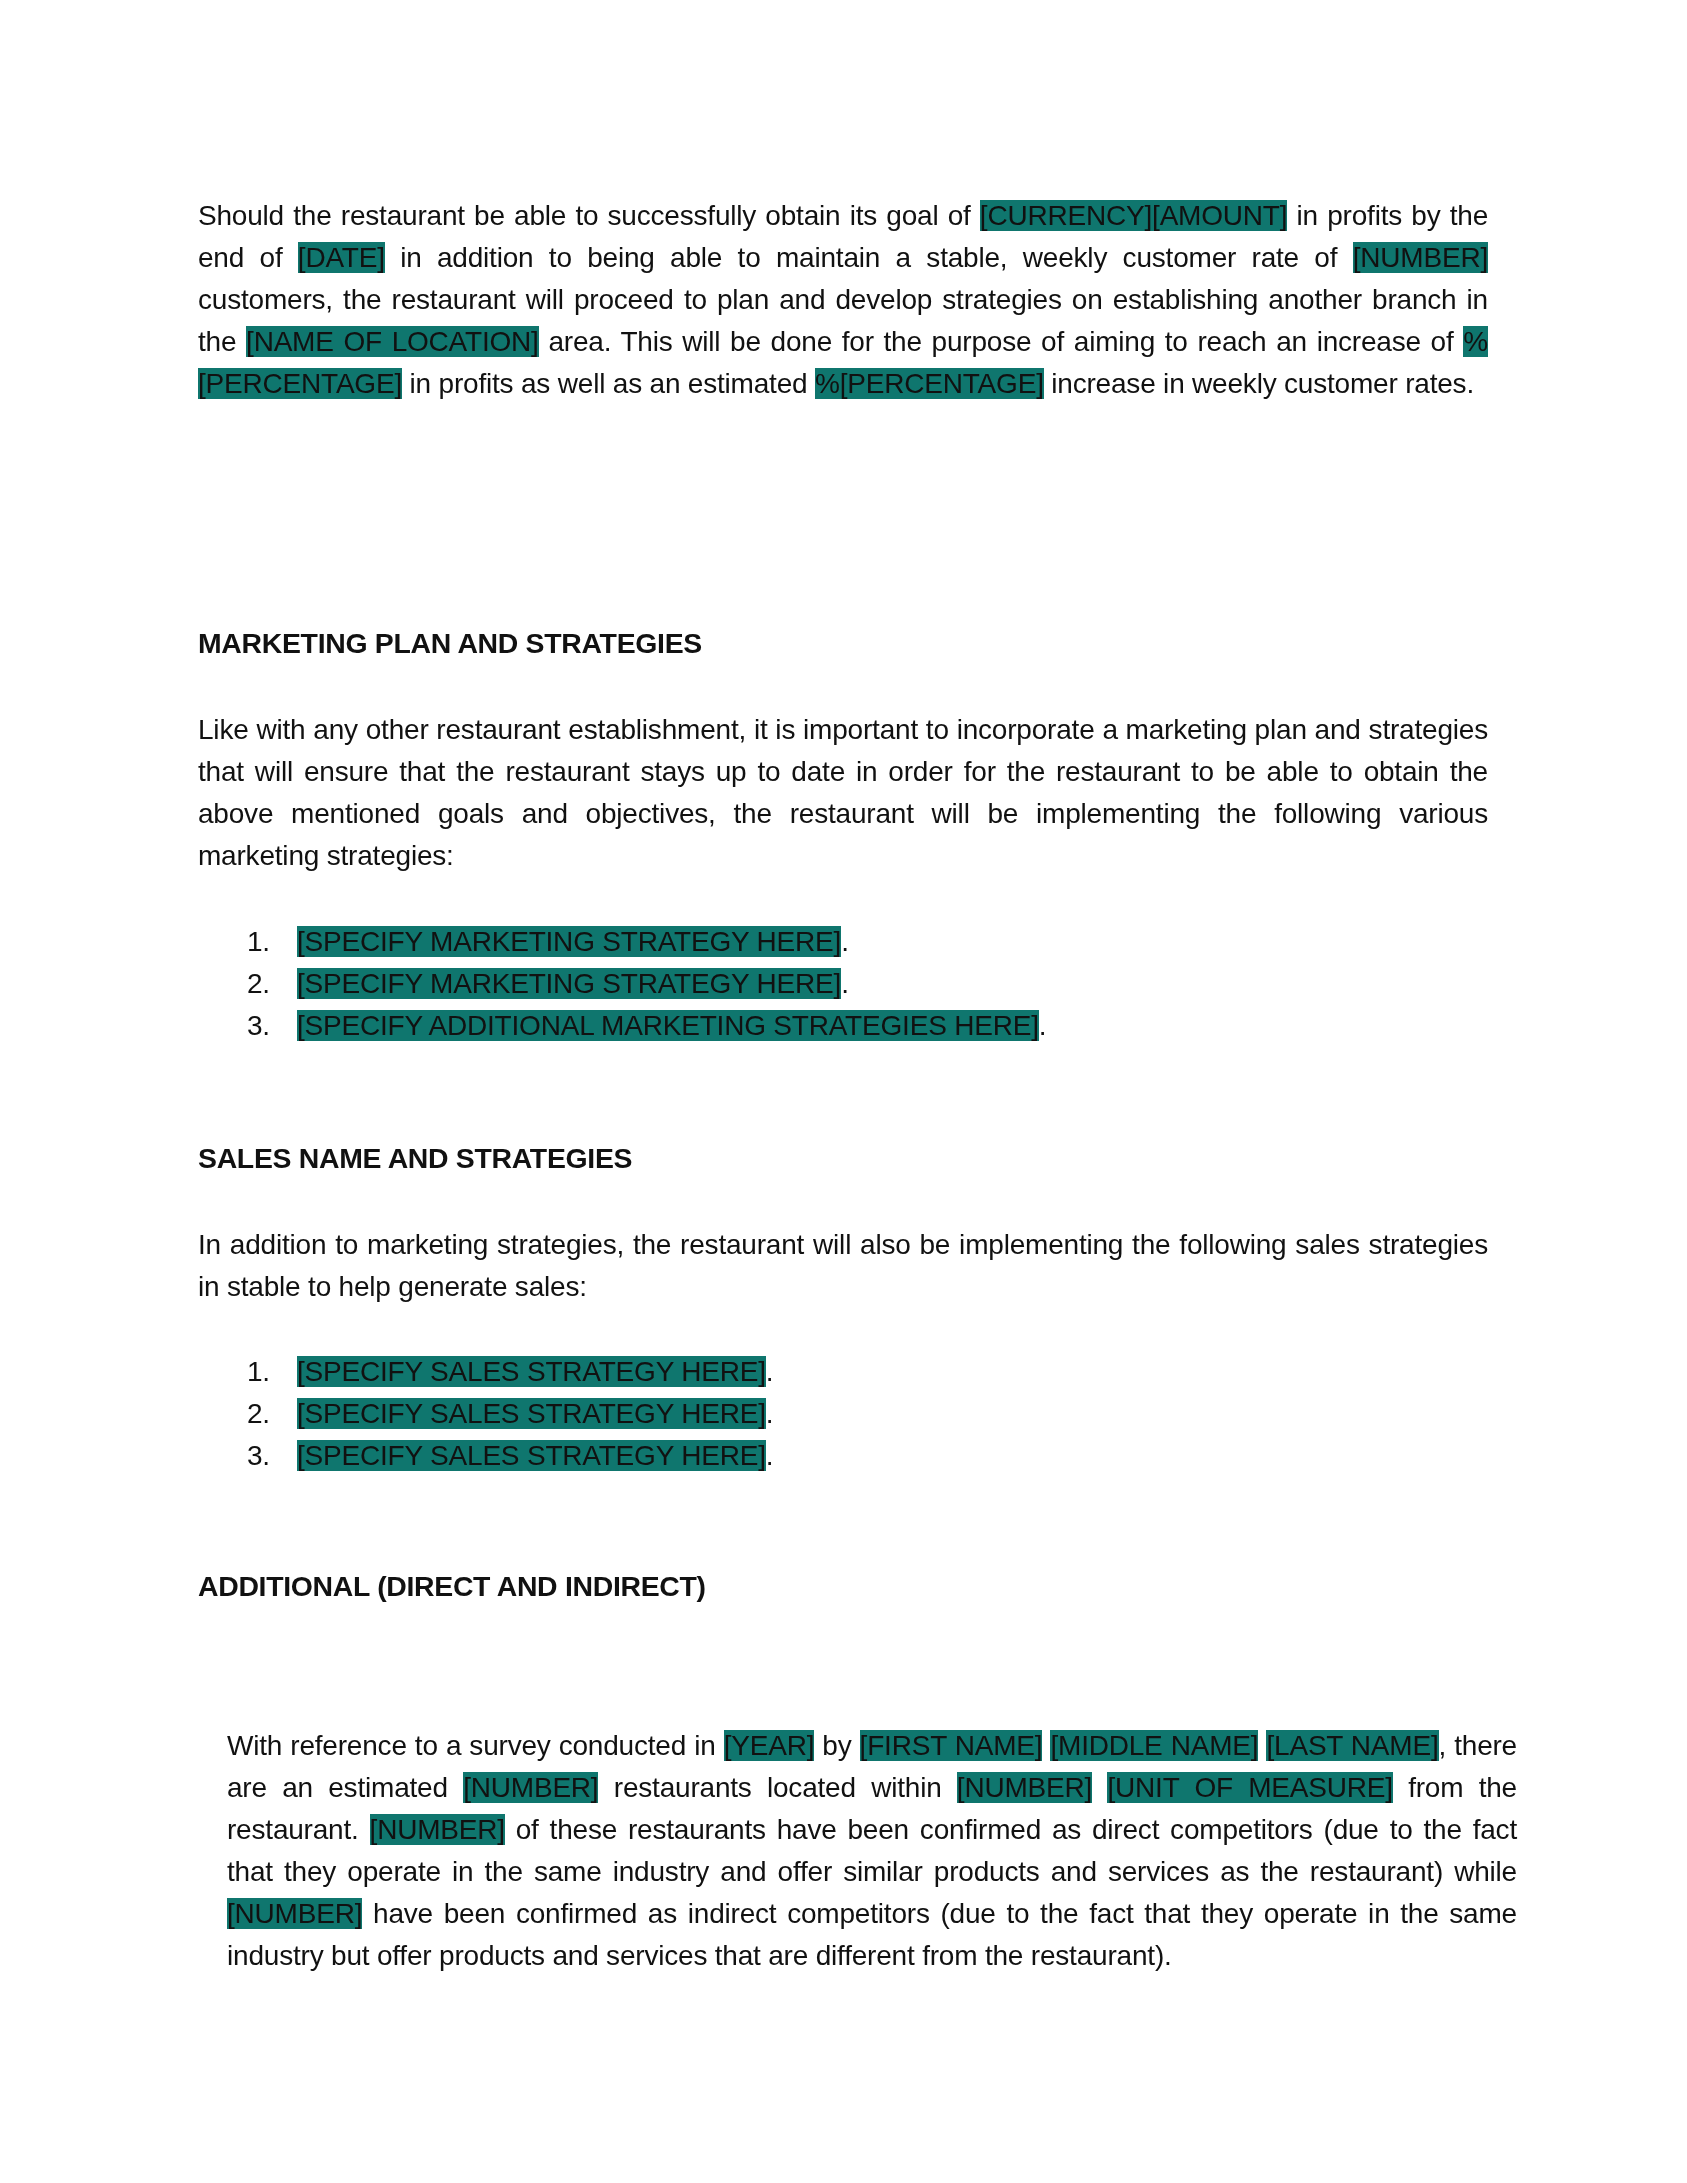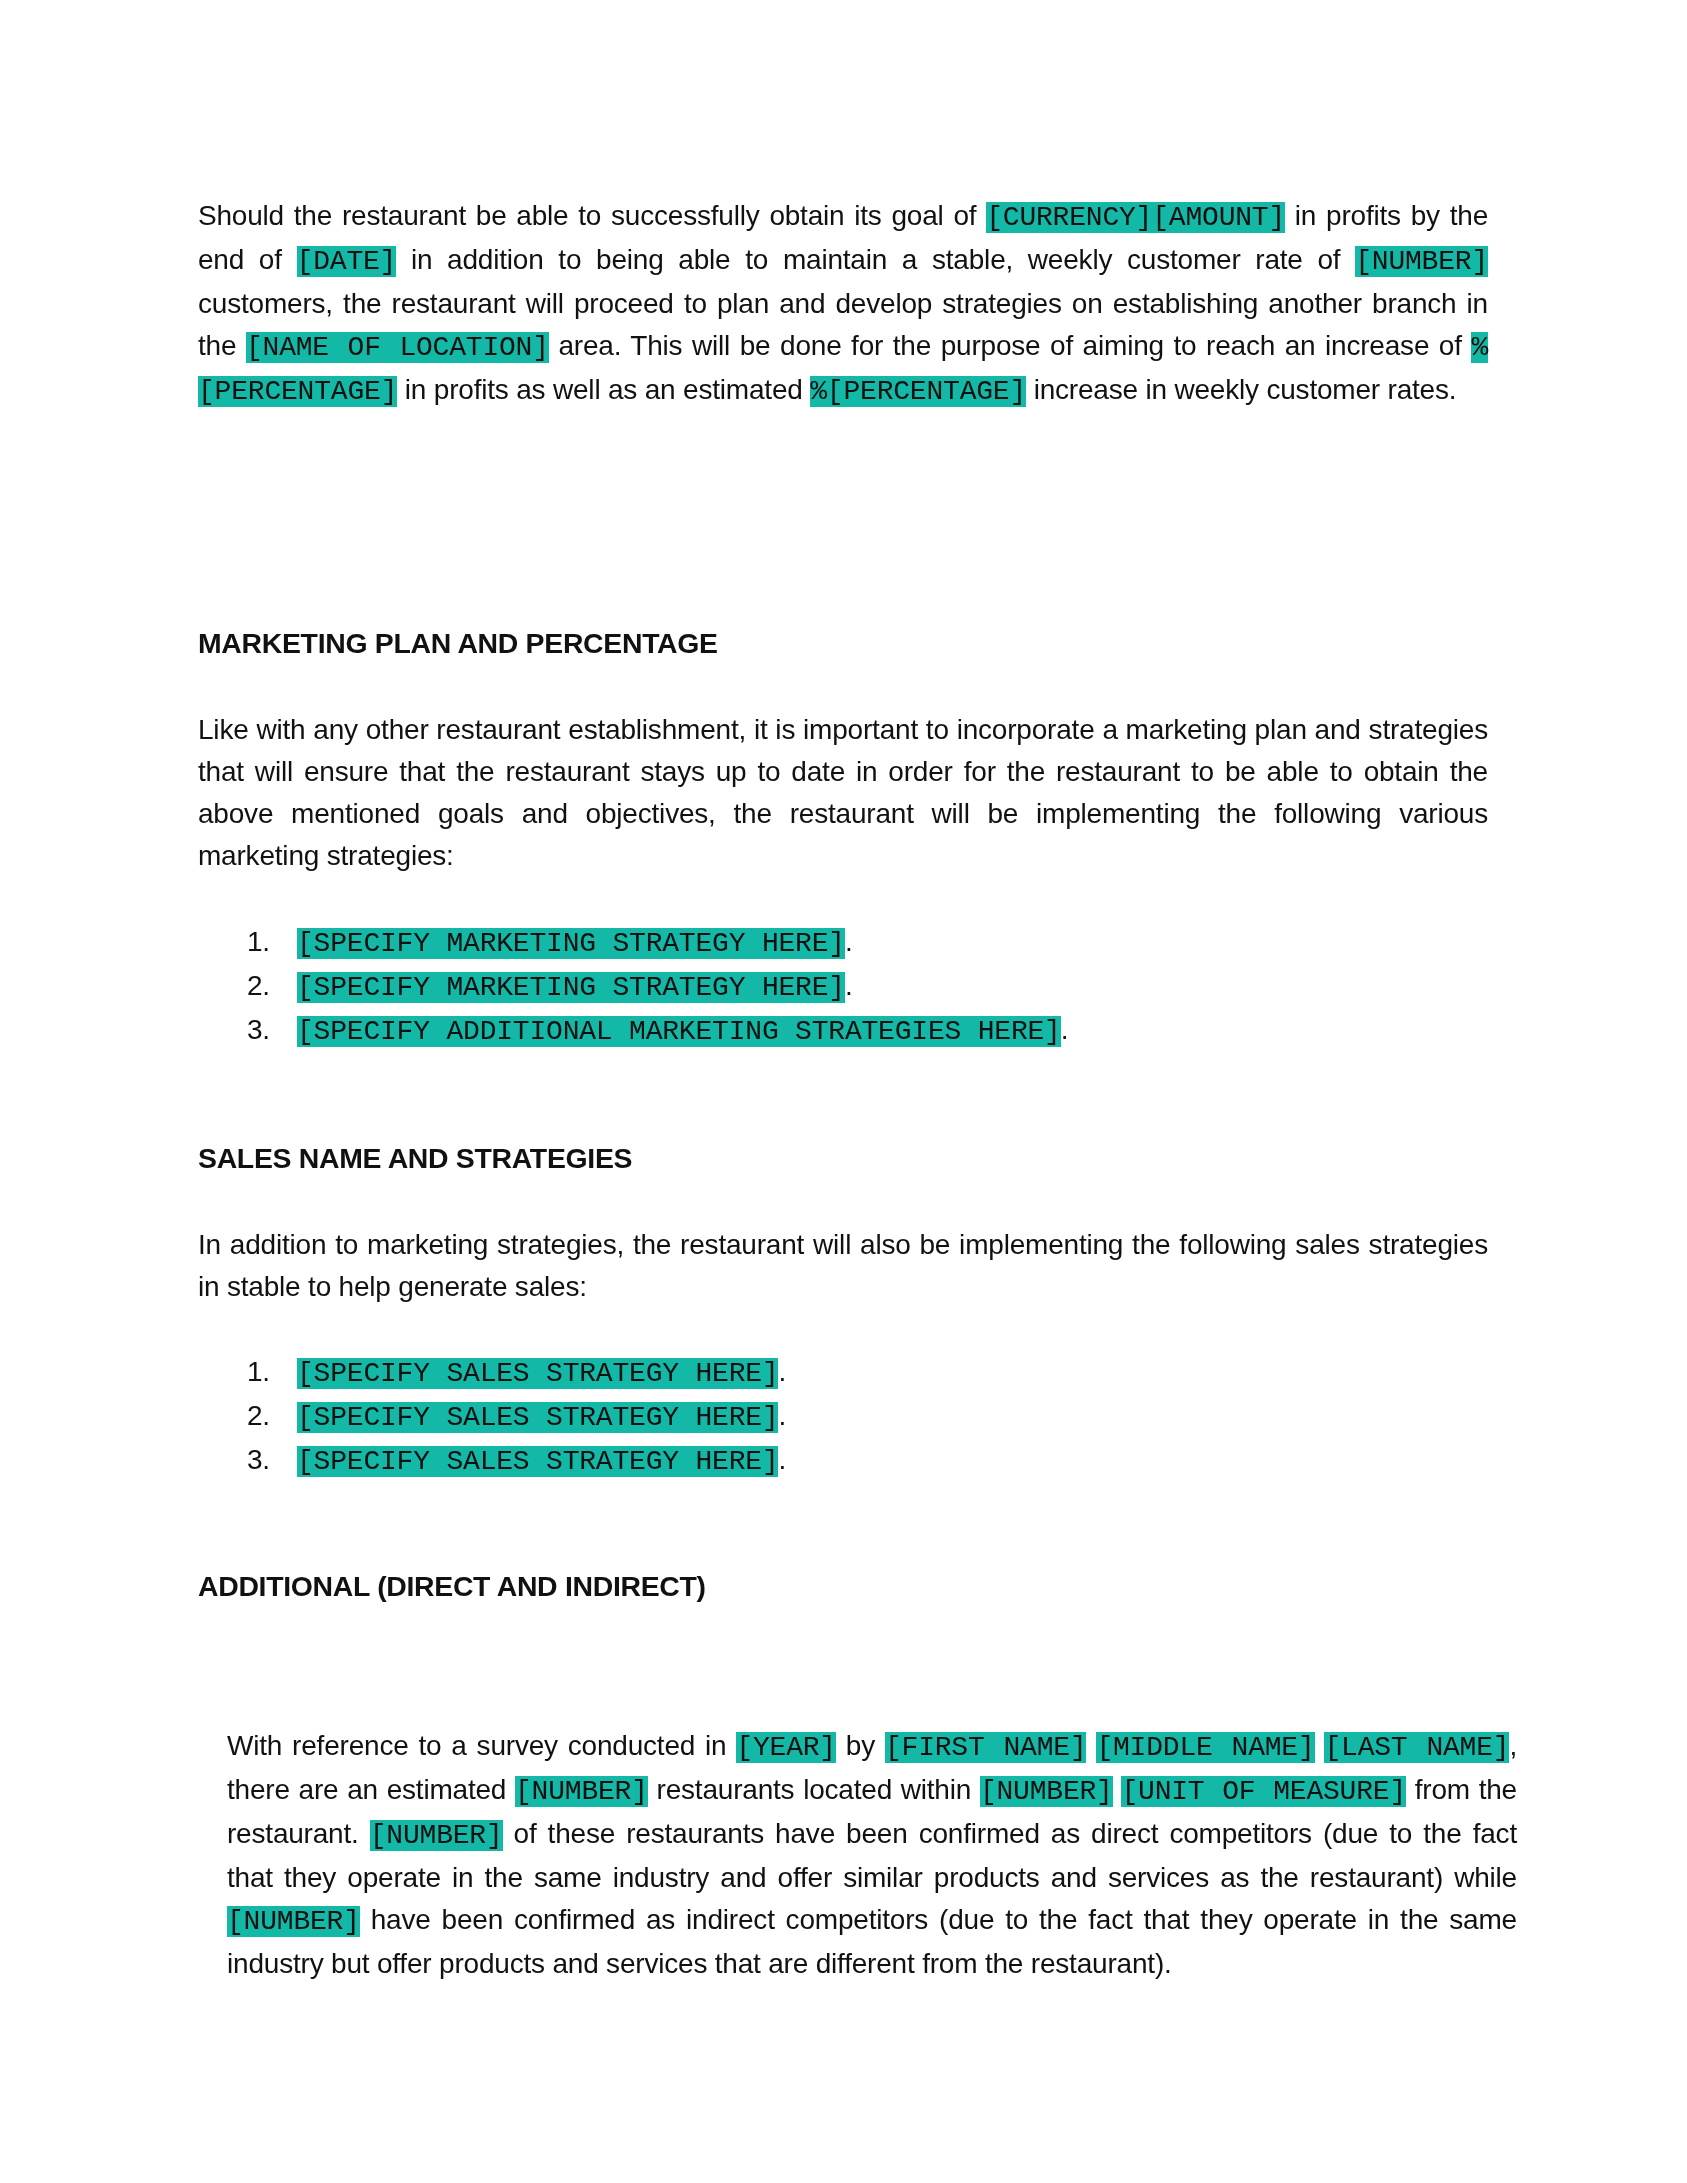--- a/index.html
+++ b/index.html
@@ -1,35 +1,35 @@
 <!DOCTYPE html>
 <html style="font-size:10.6px"><head>
 <meta charset="utf-8">
 <style>
   html, body { margin: 0; padding: 0; background: #ffffff; }
   body { width: 1687px; height: 2183px; position: relative; overflow: hidden;
          font-family: "Liberation Sans", sans-serif; color: #111111; }
   .page { position: absolute; left: 198px; top: 0; width: 1290px; }
   .para { font-size: 28px; line-height: 42px; text-align: justify; margin: 0; letter-spacing: -0.2px; }
-  .hl { background: #14b8a6; font-family: Liberation Mono, monospace; }
+  .hl { background: #0f766e; }
   .heading { font-size: 28.4px; font-weight: bold; margin: 0; line-height: 42px; letter-spacing: -0.3px; }
   ol { margin: 0; padding: 0; list-style: none; }
   ol li { font-size: 28px; line-height: 42px; position: relative; padding-left: 99px; letter-spacing: -0.2px; }
   ol li .num { position: absolute; left: 49px; }
 </style>
 </head>
 <body>
 
 <div class="page">
 
   <p class="para" style="position:absolute; top:195px; width:1290px;">
     <span>Should the restaurant be able to successfully obtain its goal of </span><span class="hl">[CURRENCY][AMOUNT]</span><span> in profits by the end of </span><span class="hl">[DATE]</span><span> in addition to being able to maintain a stable, weekly customer rate of </span><span class="hl">[NUMBER]</span><span> customers, the restaurant will proceed to plan and develop strategies on establishing another branch in the </span><span class="hl">[NAME OF LOCATION]</span><span> area. This will be done for the purpose of aiming to reach an increase of </span><span class="hl">%[PERCENTAGE]</span><span> in profits as well as an estimated </span><span class="hl">%[PERCENTAGE]</span><span> increase in weekly customer rates.</span>
   </p>
 
-  <h2 class="heading" style="position:absolute; top:622px;">MARKETING PLAN AND PERCENTAGE</h2>
+  <h2 class="heading" style="position:absolute; top:622px;">MARKETING PLAN AND STRATEGIES</h2>
 
   <p class="para" style="position:absolute; top:709px; width:1290px;">Like with any other restaurant establishment, it is important to incorporate a marketing plan and strategies that will ensure that the restaurant stays up to date in order for the restaurant to be able to obtain the above mentioned goals and objectives, the restaurant will be implementing the following various marketing strategies:</p>
 
   <ol style="position:absolute; top:921px; width:1290px;">
     <li><span class="num">1.</span><span class="hl">[SPECIFY MARKETING STRATEGY HERE]</span><span>.</span></li>
     <li><span class="num">2.</span><span class="hl">[SPECIFY MARKETING STRATEGY HERE]</span><span>.</span></li>
     <li><span class="num">3.</span><span class="hl">[SPECIFY ADDITIONAL MARKETING STRATEGIES HERE]</span><span>.</span></li>
   </ol>
 
   <h2 class="heading" style="position:absolute; top:1137px;">SALES NAME AND STRATEGIES</h2>

